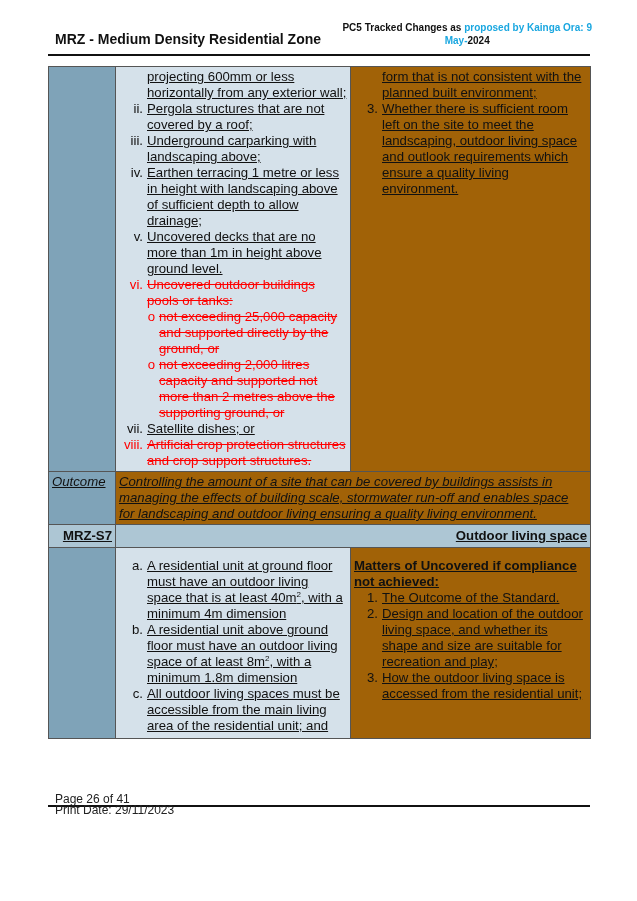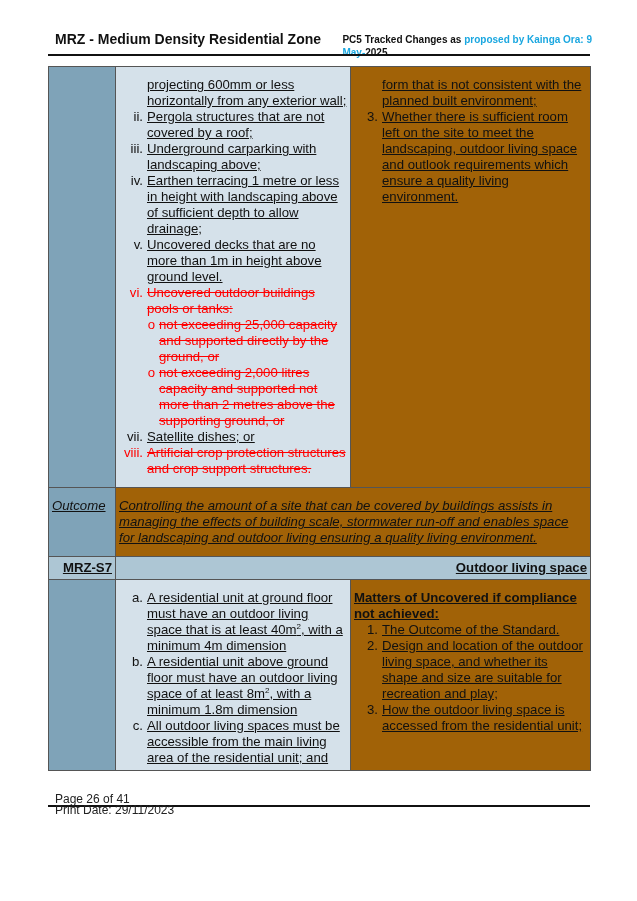--- a/index.html
+++ b/index.html
@@ -1,25 +1,25 @@
 <!DOCTYPE html>
 <html><head>
 <meta charset="utf-8">
 <style>
   html, body { margin: 0; padding: 0; background: #ffffff; }
   body { width: 637px; height: 901px; position: relative; overflow: hidden;
          font-family: "Liberation Sans", sans-serif; color: #111; }
   .hdr-left { position: absolute; left: 55px; top: 31px; font-size: 14px; font-weight: bold; }
-  .hdr-right { position: absolute; right: 45px; top: 21px; font-size: 10px; font-weight: bold; text-align: left; line-height: 13px; margin-top: 12px; }
+  .hdr-right { position: absolute; right: 45px; top: 21px; font-size: 10px; font-weight: bold; text-align: center; line-height: 13px; }
   .blue { color: #1aa7e0; }
   .rule { position: absolute; left: 48px; width: 542px; height: 2px; background: #111; }
   .rule.top { top: 54px; }
   .rule.bot { top: 805px; }
   table { position: absolute; left: 48px; top: 66px; width: 542px; border-collapse: collapse; table-layout: fixed; }
-  td { border: 1px solid #555; vertical-align: top; font-size: 13.2px; line-height: 16px; padding: 10px 3px; }
+  td { border: 1px solid #555; vertical-align: top; font-size: 13.2px; line-height: 16px; padding: 2px 3px; }
   td.side { background: #7fa3b8; width: 61px; }
   td.mid { background: #d5e1ea; }
   td.right { background: #a16207; }
   td.head { background: #adc6d4; font-weight: bold; padding: 3px 3px; text-align: right; }
   u, .u { text-decoration: underline; }
   .del { color: #ff0000; text-decoration: line-through; }
   ol { margin: 0; padding: 0; list-style: none; }
   li { position: relative; padding-left: 28px; }
   .num { position: absolute; left: 0; width: 24px; text-align: right; }
   .sub { padding-left: 40px; }
@@ -28,21 +28,21 @@
   .italic { font-style: italic; }
   sup { font-size: 8px; line-height: 0; }
   .foot { position: absolute; left: 55px; top: 794px; font-size: 12px; line-height: 11px; color: #222; }
 </style>
 </head>
 <body>
 
 <div class="hdr-left">MRZ - Medium Density Residential Zone</div>
 <div class="hdr-right">
   <span>PC5 Tracked Changes as </span><span class="blue">proposed by Kainga Ora: 9</span><br>
-  <span class="blue">May-</span><span>2025</span>
+  <span class="blue">May-</span><span>2024</span>
 </div>
 <div class="rule top"></div>
 
 <table>
   <colgroup>
       <col style="width:67px">
       <col style="width:235px">
       <col style="width:240px">
     </colgroup>
   <tbody>

